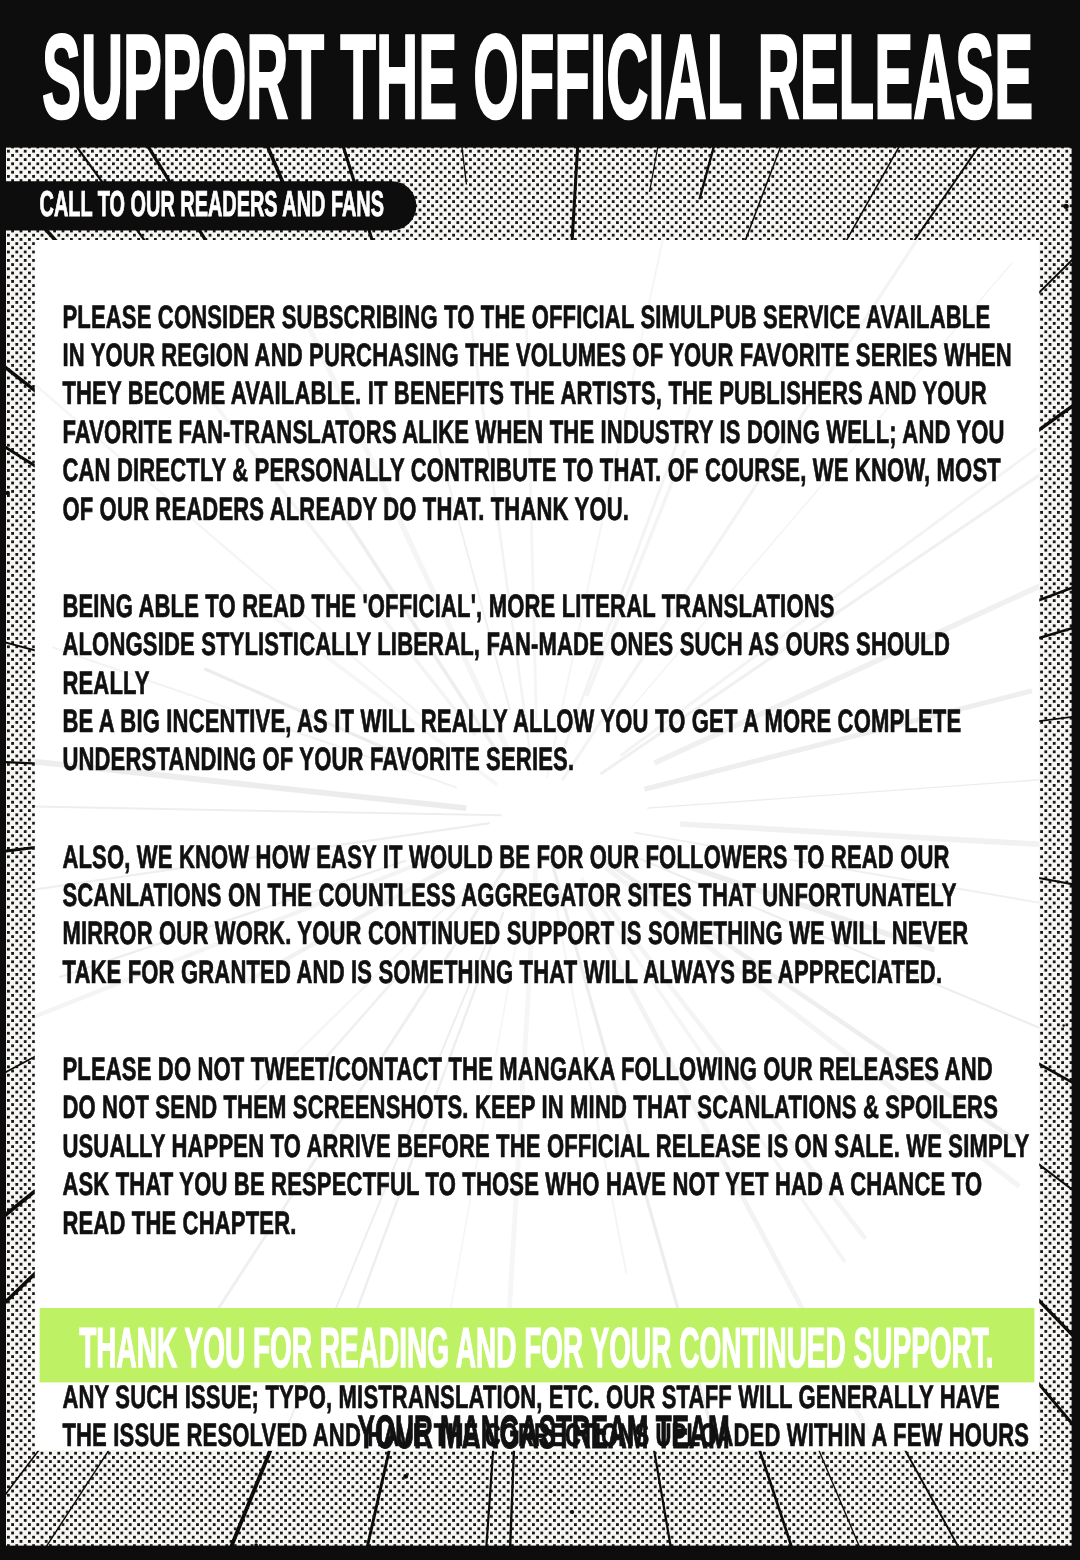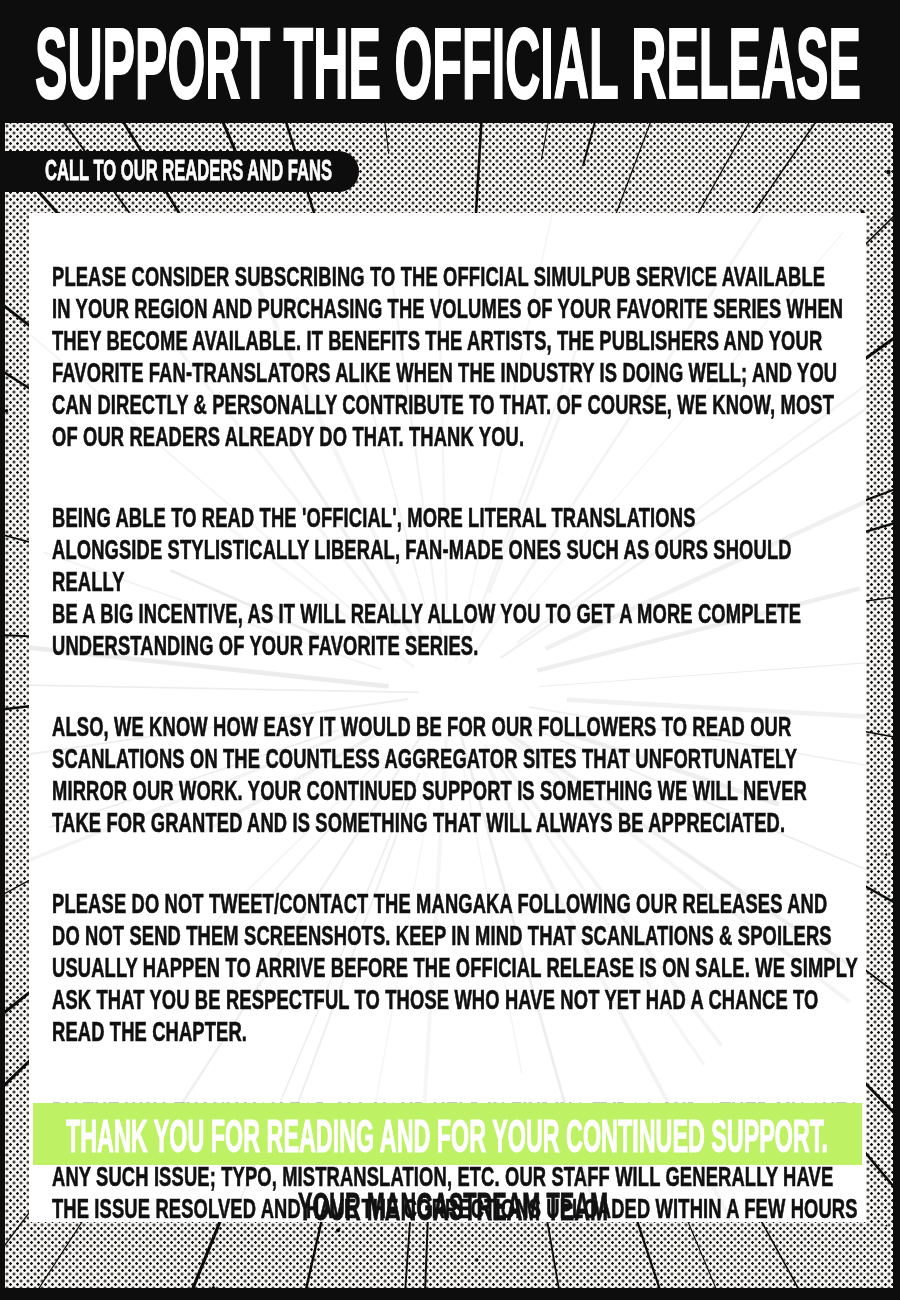--- a/index.html
+++ b/index.html
@@ -14,24 +14,24 @@
     font-family:"Liberation Sans",sans-serif;
   }
   svg{display:block;}
   .burst{position:absolute;left:0;top:0;z-index:1;}
   .top-band{
     position:absolute;left:0;top:0;width:900px;height:123px;
     background:#0d0d0d;z-index:3;
   }
   .banner{
     position:absolute;left:0;top:151px;width:347px;height:41px;
-    background:#0d0d0d;border-radius:0 21px 21px 0;z-index:3;padding-left:12px;
+    background:#0d0d0d;border-radius:0 21px 21px 0;z-index:3;
   }
   .panel{
-    position:absolute;left:29px;top:213px;width:837px;height:1009px;
+    position:absolute;left:29px;top:200px;width:837px;height:1009px;
     background:#ffffff;z-index:2;overflow:hidden;
   }
   .panel-streaks{position:absolute;left:0;top:0;}
   .body-text{
     position:absolute;left:23px;top:16px;width:1200px;
     transform:scaleX(0.68);transform-origin:0 0;
     color:#101010;font-weight:bold;font-size:27px;line-height:32px;
     -webkit-text-stroke:0.6px #101010;
     white-space:pre-line;letter-spacing:0.2px;
   }

